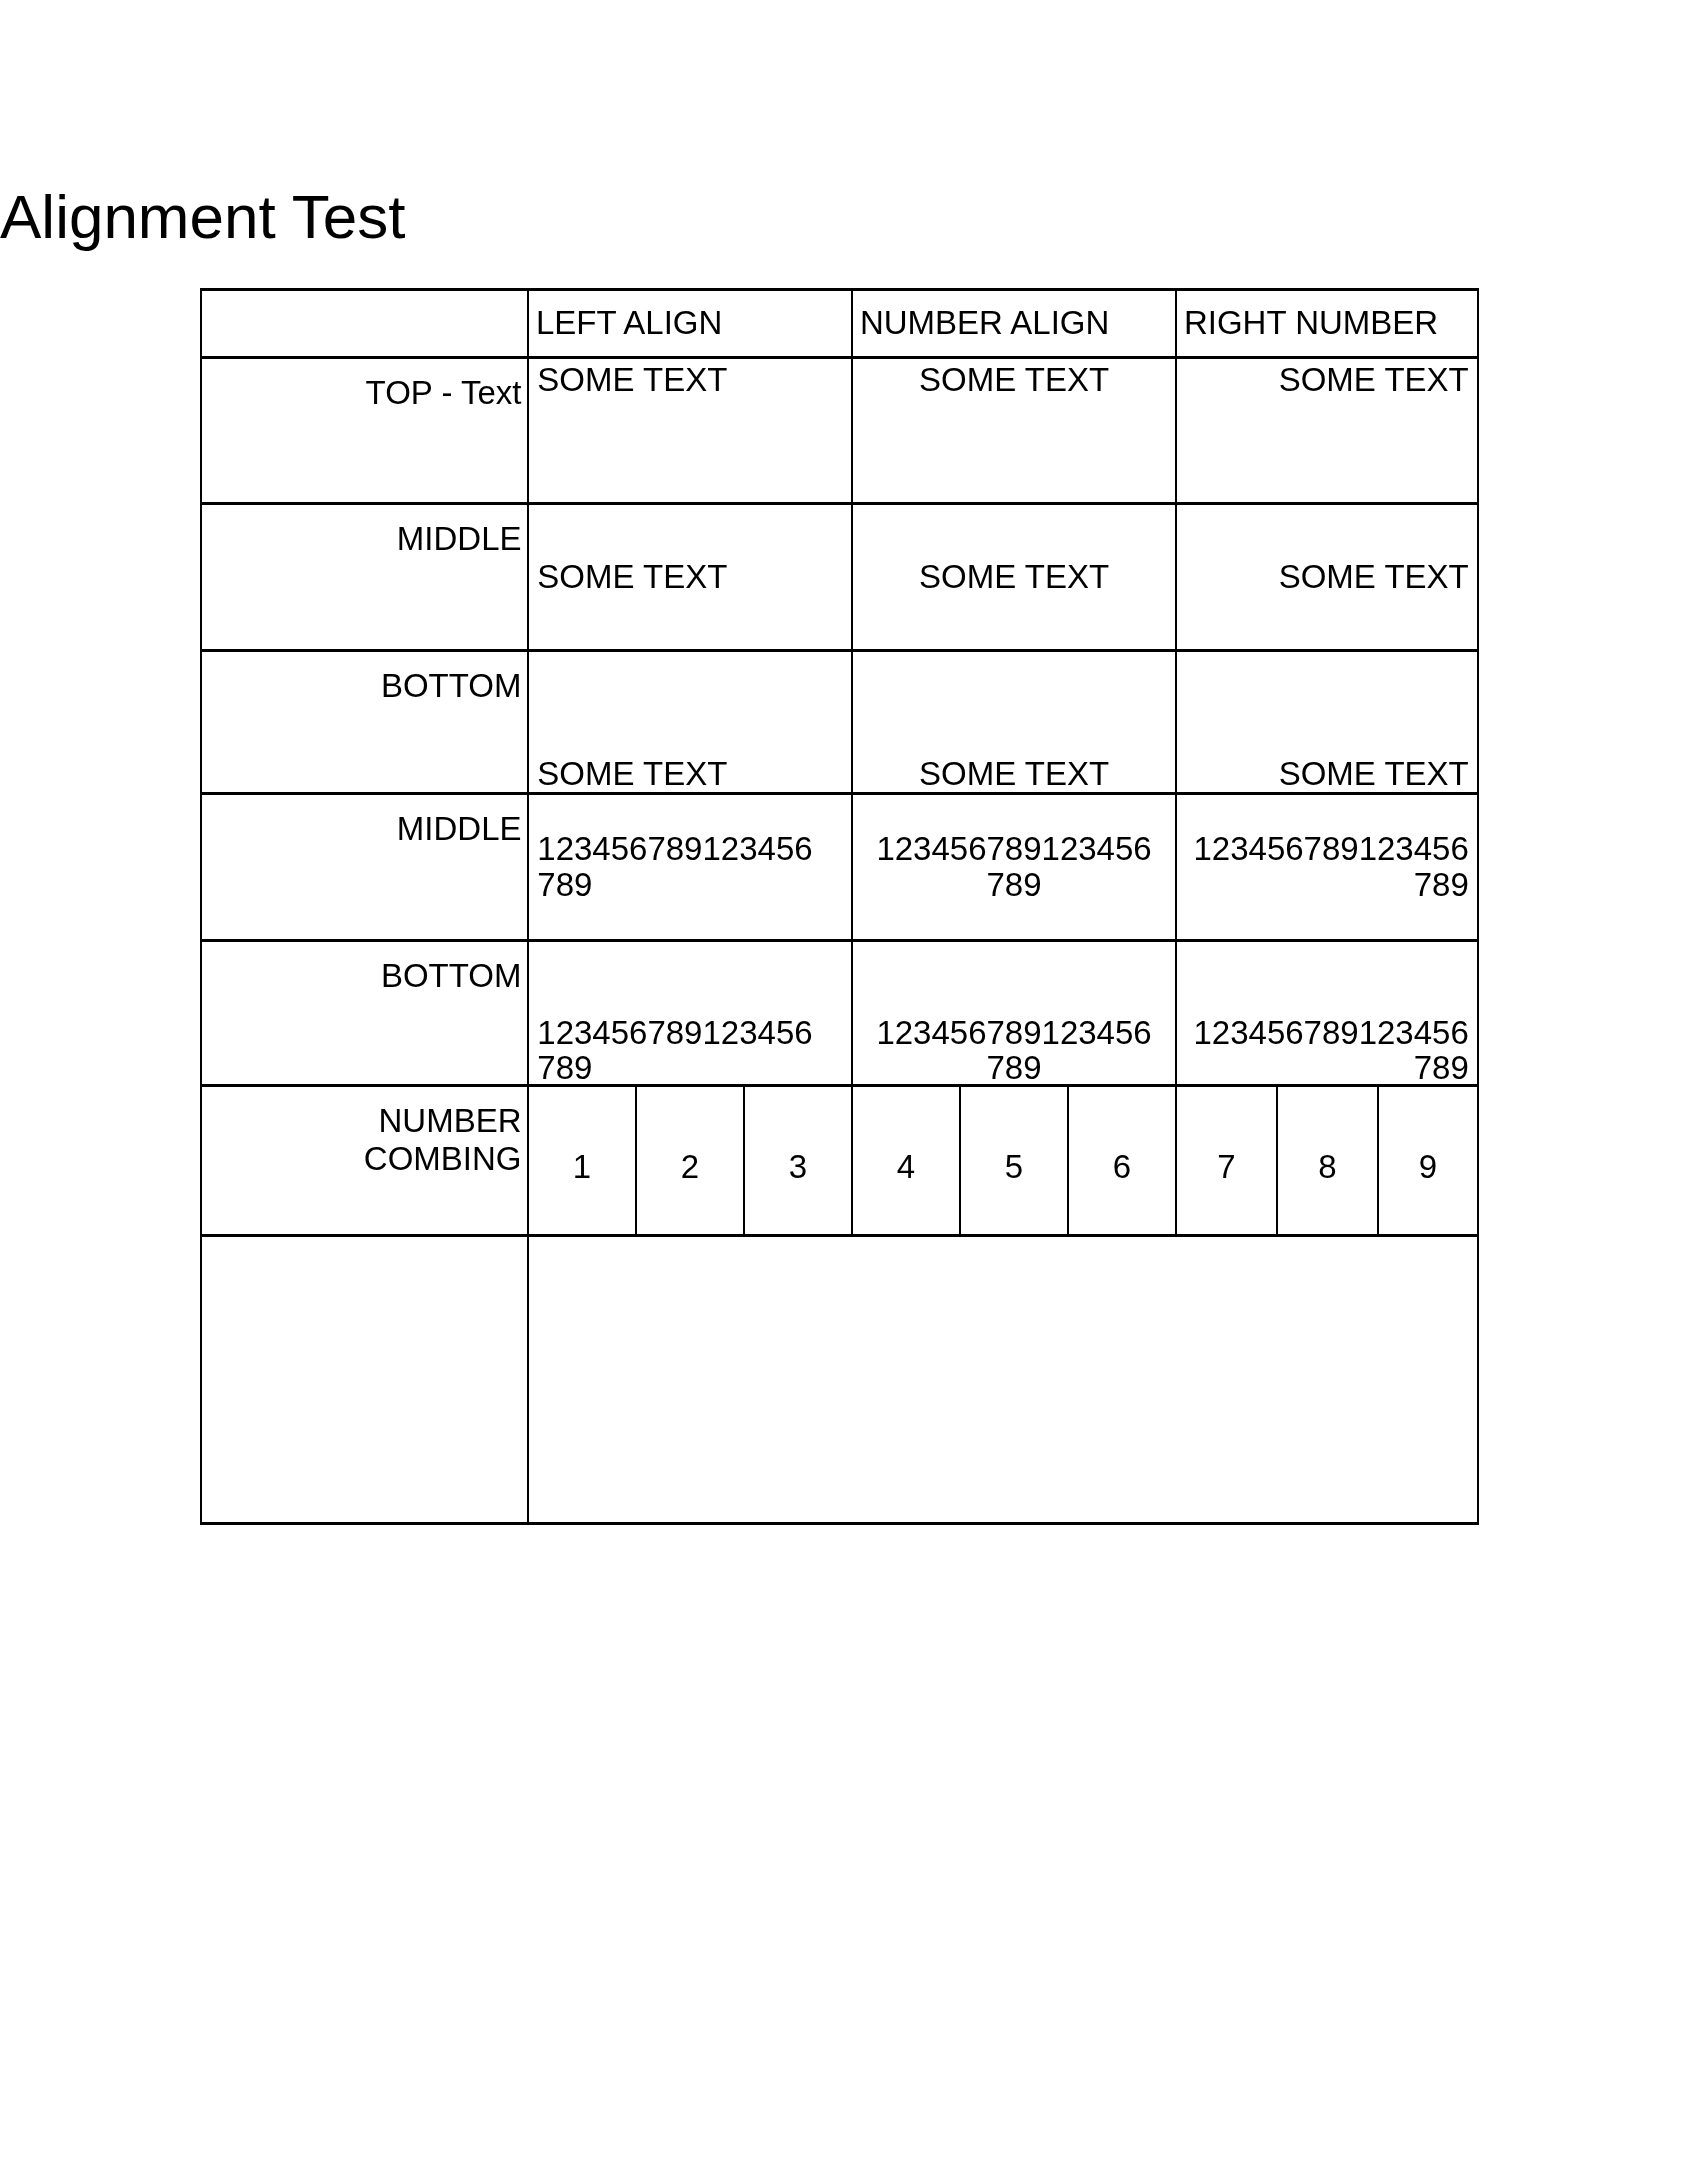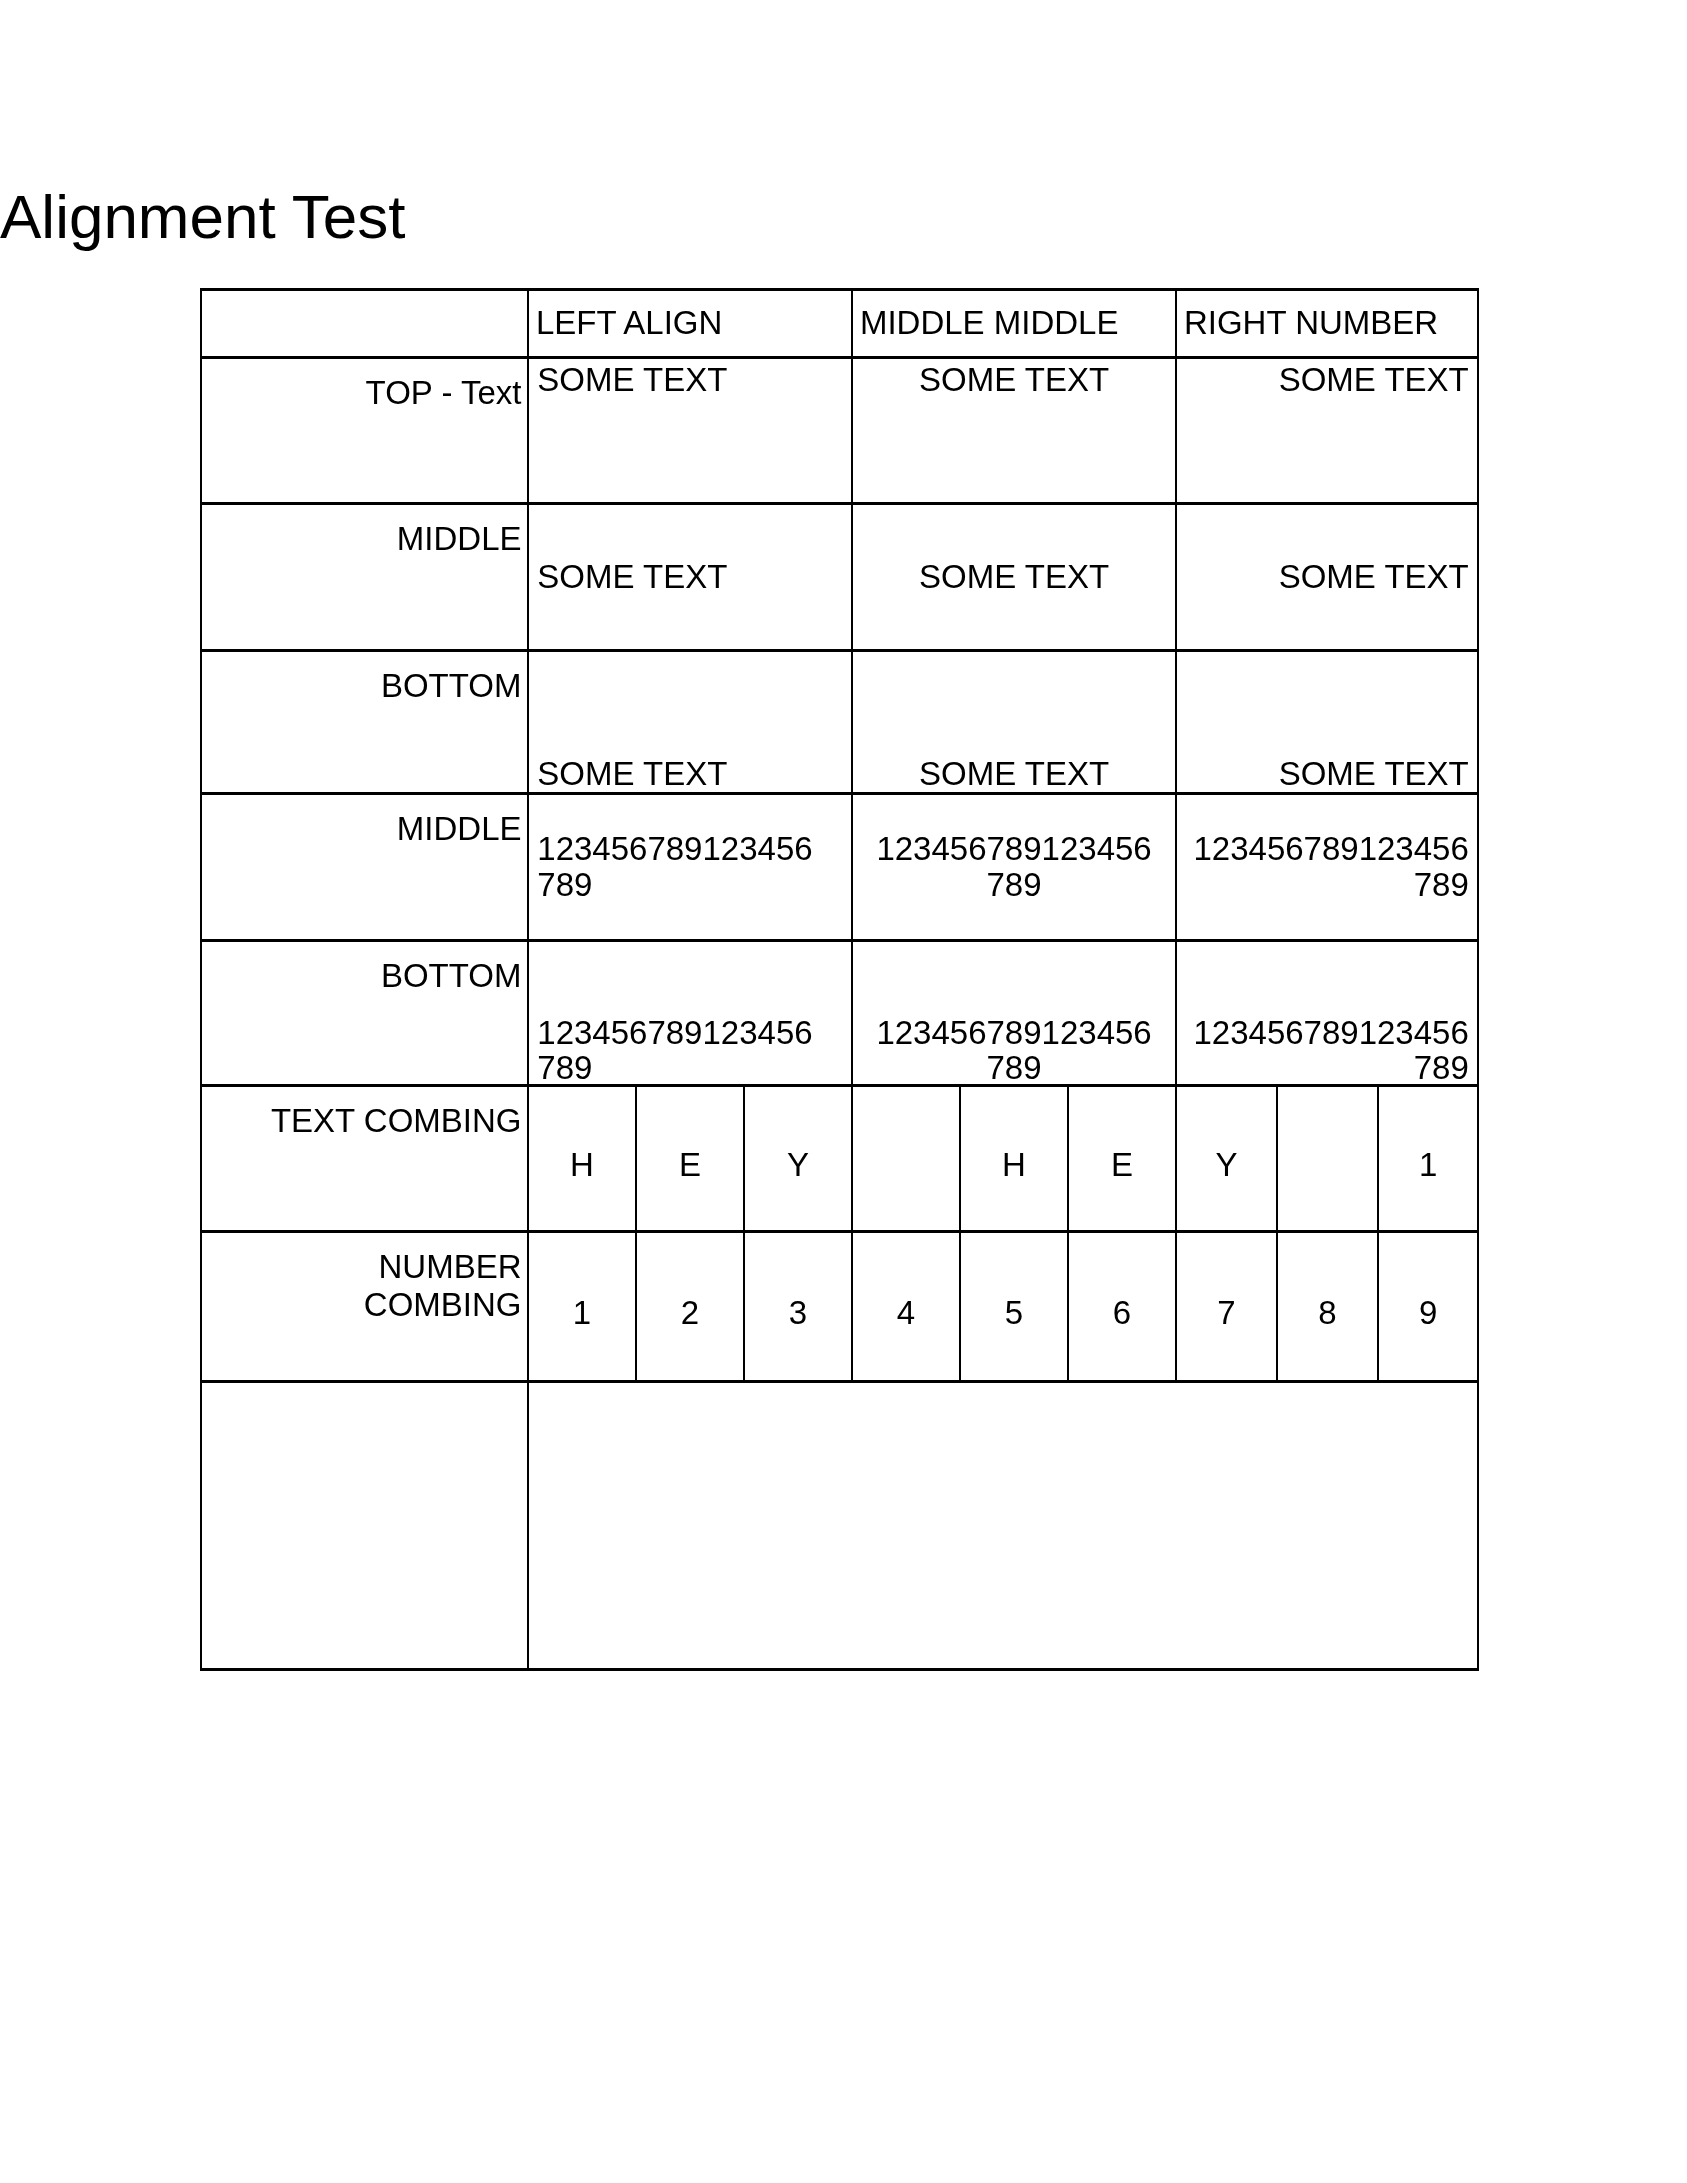--- a/index.html
+++ b/index.html
@@ -100,21 +100,21 @@
           <col style="width:108px">
         <col style="width:101px">
           <col style="width:101px">
           <col style="width:100px">
       </colgroup>
 
       <tbody>
           <tr style="height:68px">
         <td class="lbl"></td>
         <th class="hdr" colspan="3">LEFT ALIGN</th>
-        <th class="hdr" colspan="3">MIDDLE MIDDLE</th>
+        <th class="hdr" colspan="3">NUMBER ALIGN</th>
         <th class="hdr" colspan="3">RIGHT NUMBER</th>
       </tr>
 
       <tr style="height:146px">
         <td class="lbl">TOP - Text</td>
         <td class="cell v-top a-l" colspan="3"><span class="txt">SOME TEXT</span></td>
         <td class="cell v-top a-c" colspan="3"><span class="txt">SOME TEXT</span></td>
         <td class="cell v-top a-r" colspan="3"><span class="txt">SOME TEXT</span></td>
       </tr>
 
@@ -158,32 +158,20 @@
         <td class="cell v-bot a-c" colspan="3">
           <div class="num-line">123456789123456</div>
           <div class="num-line">789</div>
         </td>
         <td class="cell v-bot a-r" colspan="3">
           <div class="num-line">123456789123456</div>
           <div class="num-line">789</div>
         </td>
       </tr>
 
-      <tr style="height:146px">
-        <td class="lbl">TEXT COMBING</td>
-        <td class="comb">H</td>
-        <td class="comb">E</td>
-        <td class="comb">Y</td>
-        <td class="comb"></td>
-        <td class="comb">H</td>
-        <td class="comb">E</td>
-        <td class="comb">Y</td>
-        <td class="comb"></td>
-        <td class="comb">1</td>
-      </tr>
 
       <tr style="height:150px">
         <td class="lbl">NUMBER COMBING</td>
         <td class="comb">1</td>
         <td class="comb">2</td>
         <td class="comb">3</td>
         <td class="comb">4</td>
         <td class="comb">5</td>
         <td class="comb">6</td>
         <td class="comb">7</td>

